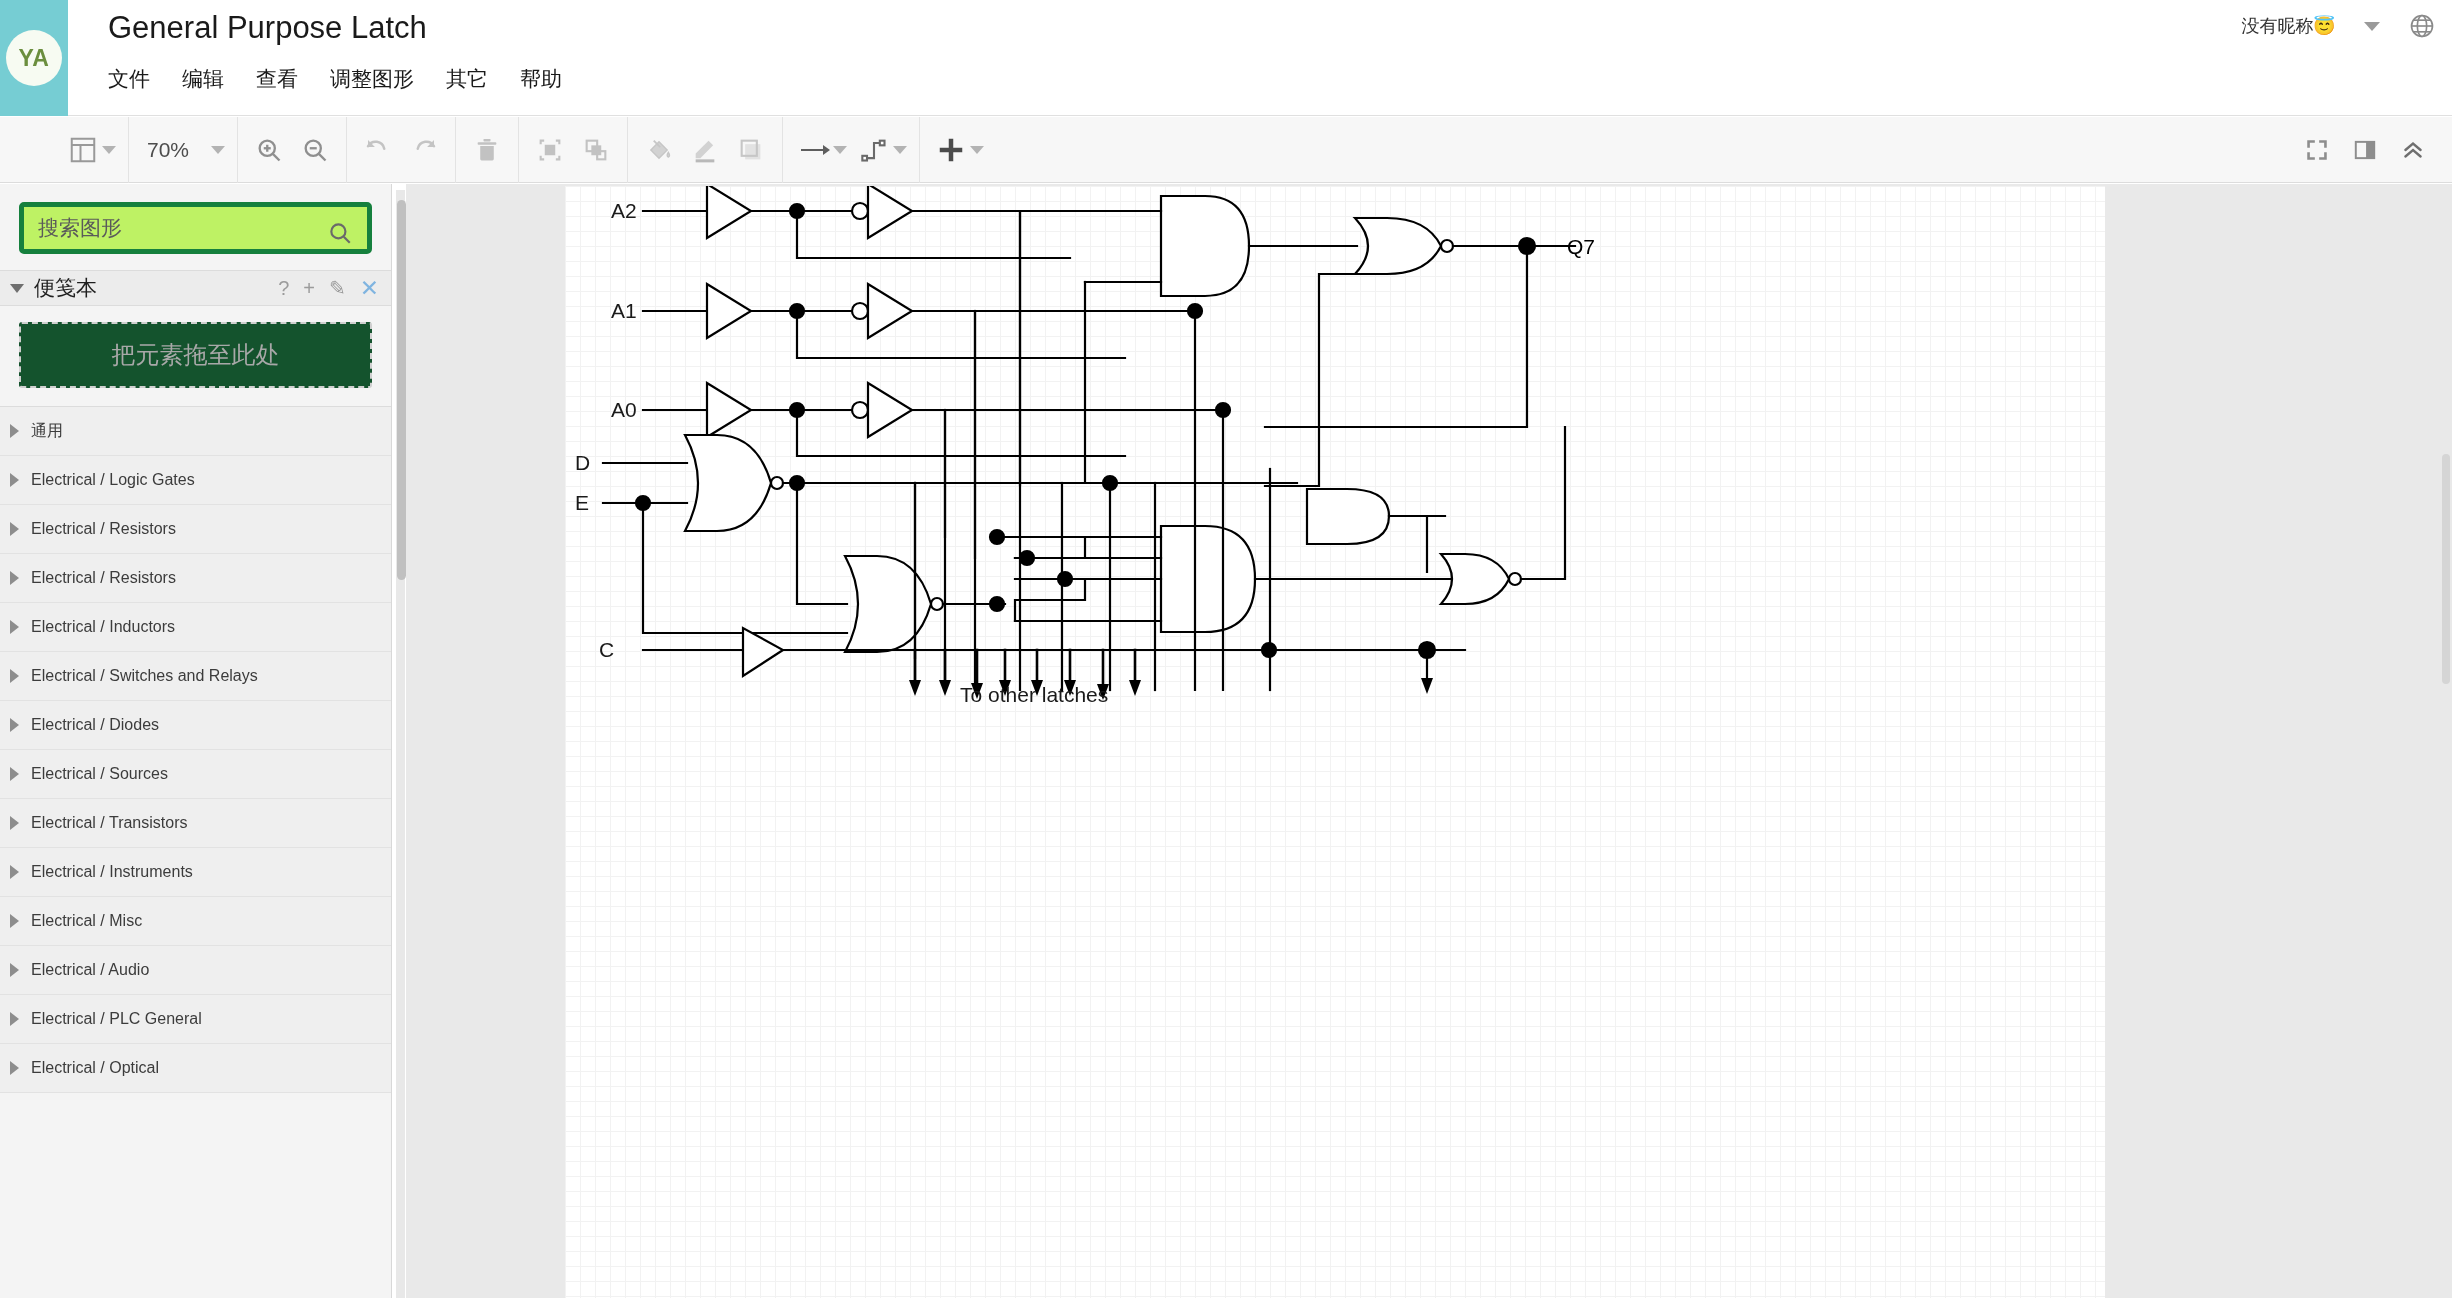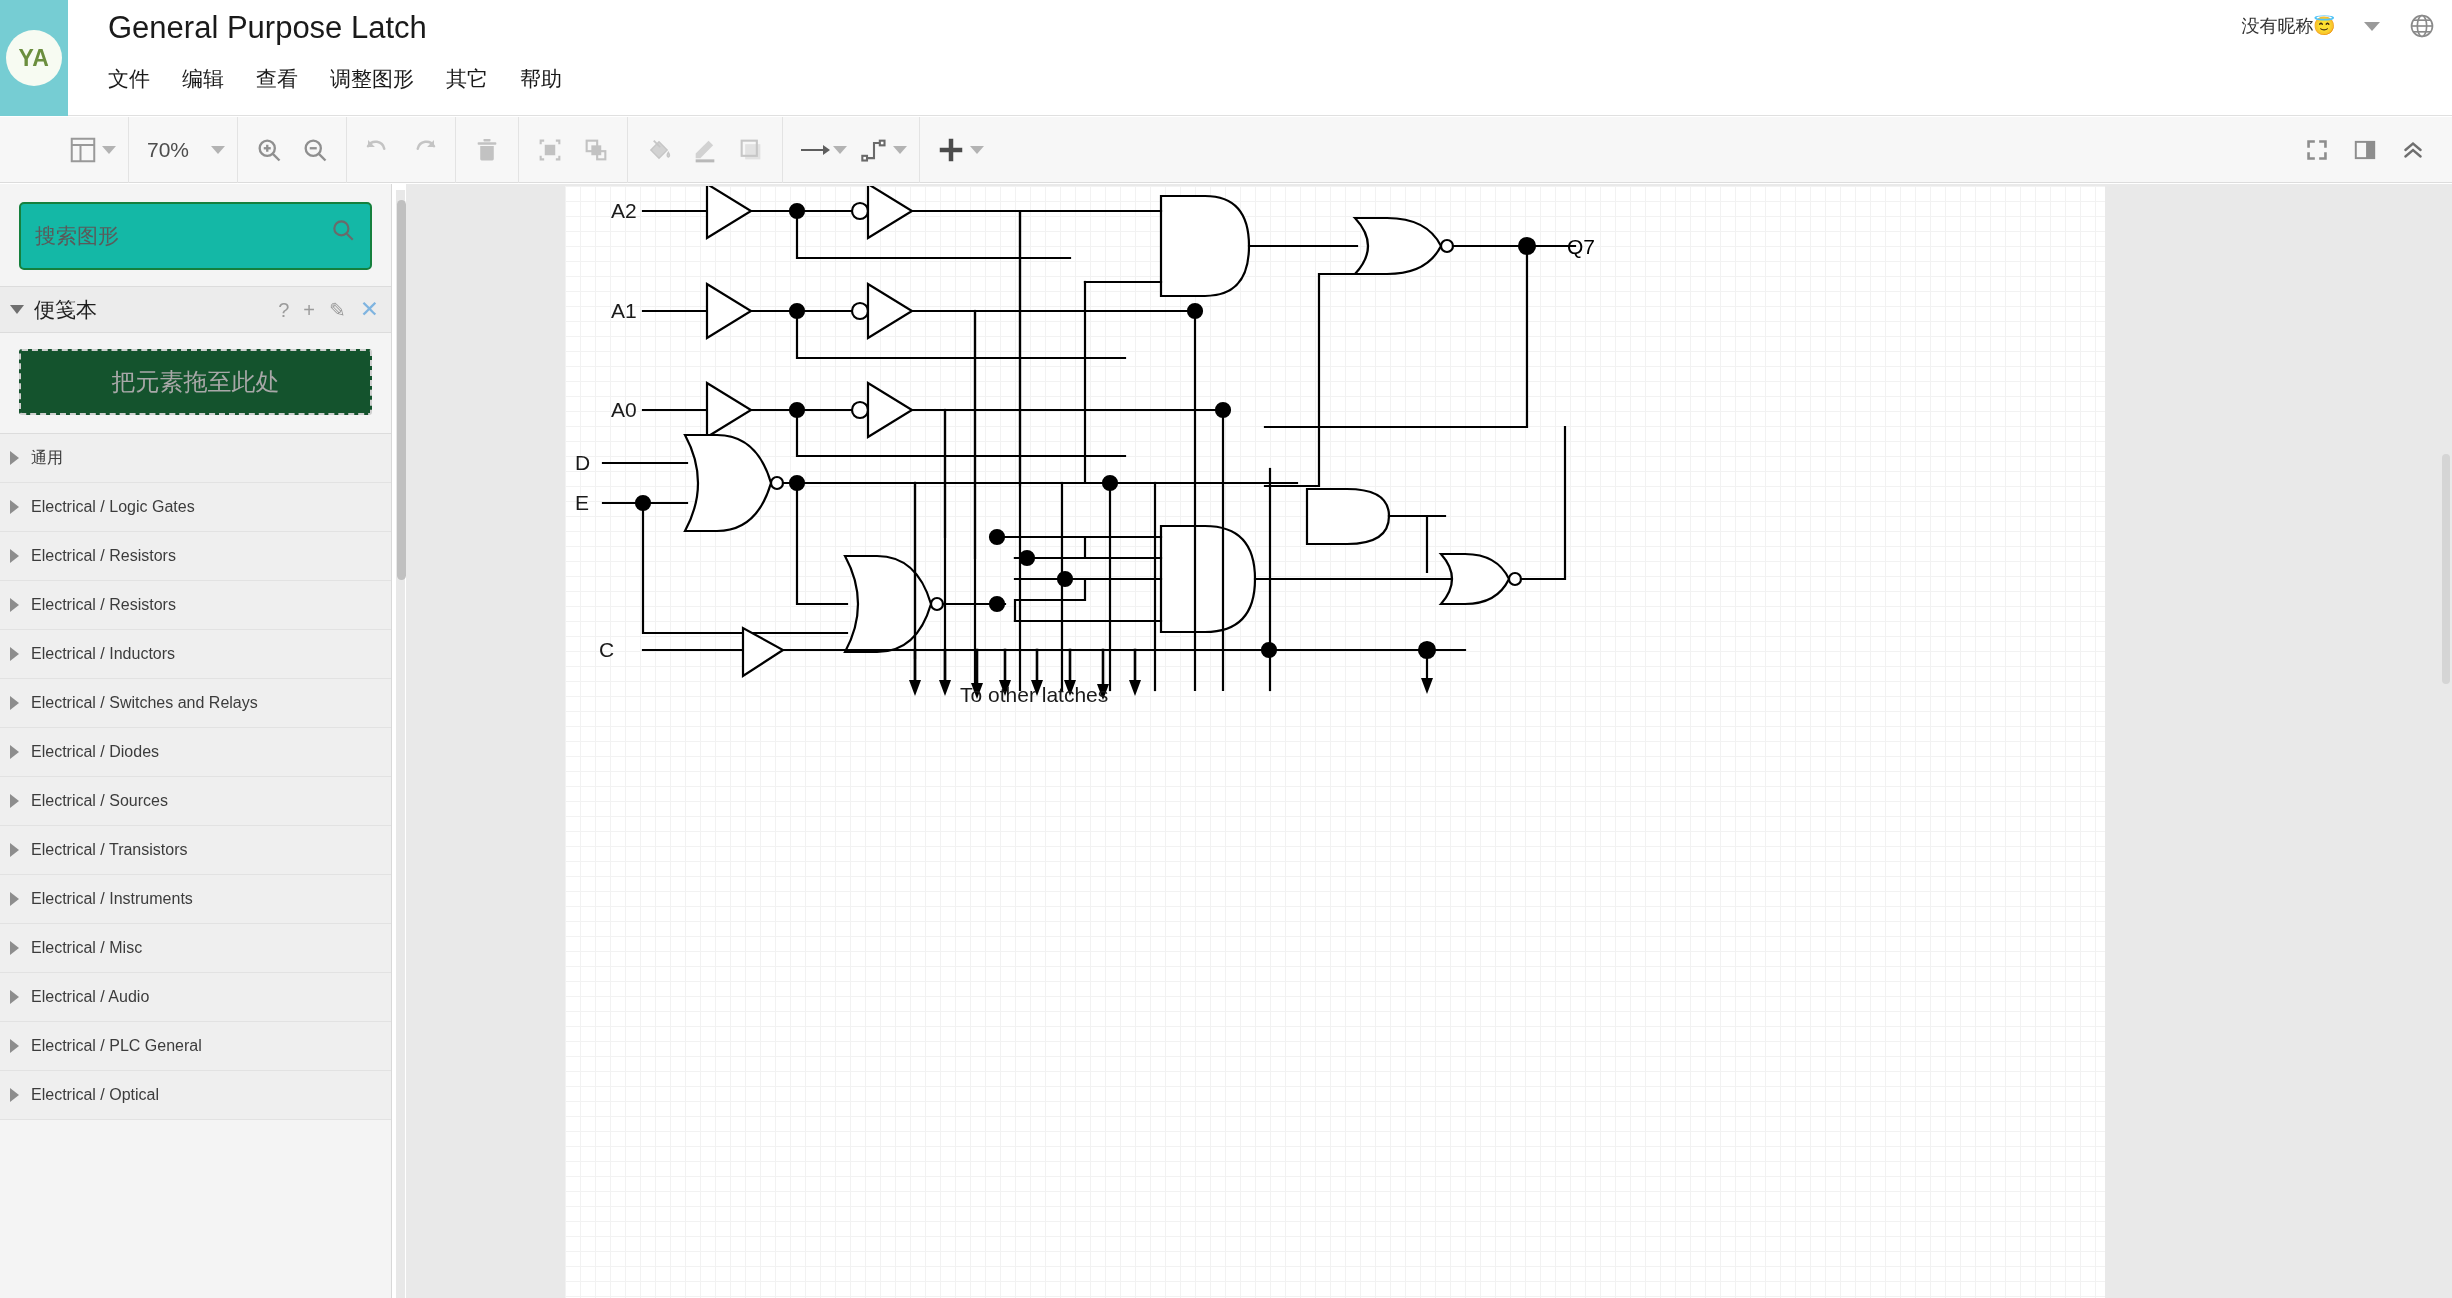--- a/index.html
+++ b/index.html
@@ -77,33 +77,33 @@
   .toolbar-spacer { flex: 1; }
   .tb-right { display: flex; align-items: center; gap: 2px; padding-right: 16px; }
 
   
   .sidebar {
     position: absolute; left: 0; top: 184px; width: 392px; height: 1114px;
     background: #f4f4f4; border-right: 1px solid #d8d8d8; overflow: hidden;
   }
   .search-wrap { padding: 18px 19px 16px 19px; }
   .search-box {
-    position: relative; height: 68px; background: #14b8a6;
-    border: 2px solid #15803d; border-radius: 5px; display: flex; align-items: center;
+    position: relative; height: 52px; background: #bef264;
+    border: 5px solid #15803d; border-radius: 5px; display: flex; align-items: center;
   }
   .search-box input {
     border: none; outline: none; background: transparent;
     font-size: 21px; color: #444; padding: 0 44px 0 14px; width: 100%;
     font-family: "Liberation Sans", sans-serif;
   }
   .search-box input::placeholder { color: #5a5a5a; }
   .search-icon { position: absolute; right: 14px; top: 13px; }
 
   .section-head {
-    height: 47px; background: #ececec; border-top: 1px solid #dcdcdc; border-bottom: 1px solid #dcdcdc;
+    height: 36px; background: #ececec; border-top: 1px solid #dcdcdc; border-bottom: 1px solid #dcdcdc;
     display: flex; align-items: center; padding: 0 12px 0 10px;
   }
   .tri-down {
     width: 0; height: 0; margin-right: 10px;
     border-left: 7px solid transparent; border-right: 7px solid transparent;
     border-top: 9px solid #6f6f6f;
   }
   .tri-right {
     width: 0; height: 0; margin-right: 12px; margin-left: 2px;
     border-top: 7px solid transparent; border-bottom: 7px solid transparent;

